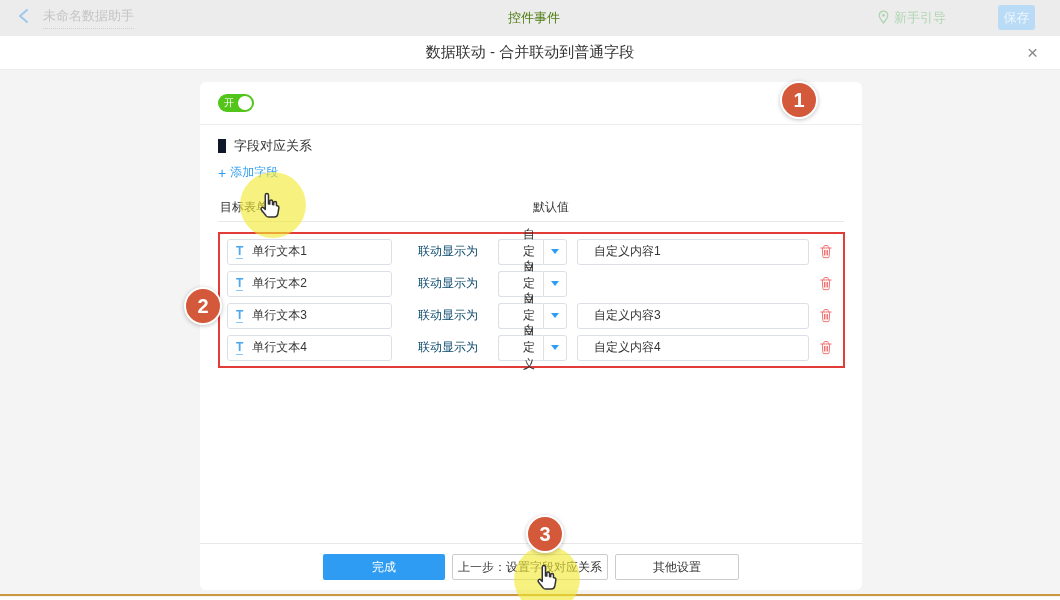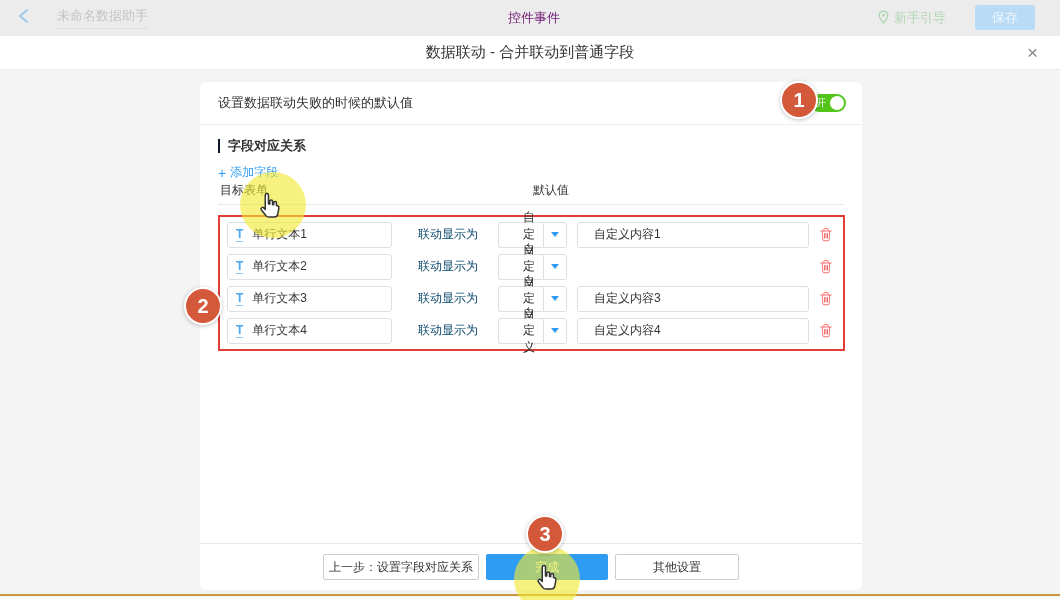--- a/index.html
+++ b/index.html
@@ -4,51 +4,51 @@
 <style>
   * { margin:0; padding:0; box-sizing:border-box; }
   html,body { width:1060px; height:600px; }
   body {
     position:relative; overflow:hidden; background:#fff;
     font-family:"Liberation Sans","DejaVu Sans",sans-serif;
     -webkit-font-smoothing:antialiased;
   }
 
   
-  .topbar { position:absolute; top:0; left:0; right:0; height:36px; background:#ececec; display:flex; align-items:center; z-index:1;gap:14px; }
+  .topbar { position:absolute; top:0; left:0; right:0; height:36px; background:#ececec; display:flex; align-items:center; z-index:1; }
   .back-btn { margin-left:18px; display:flex; align-items:center; cursor:pointer; }
   .app-title { margin-left:14px; font-size:13px; color:#c5c5c5; border-bottom:1px dotted #cfcfcf; padding-bottom:3px; }
-  .topbar-center { position:absolute; left:8px; right:0; text-align:center; font-size:13px; color:#701a75; pointer-events:none; }
+  .topbar-center { position:absolute; left:8px; right:0; text-align:center; font-size:13px; color:#4d7c0f; pointer-events:none; }
   .guide-link { position:absolute; right:114px; display:flex; align-items:center; gap:5px; font-size:13px; color:#b2d6b3; }
-  .save-btn { position:absolute; right:25px; top:5px; width:60px; height:25px; background:#badbf6; color:#edf6fd; font-size:13px; border:none; border-radius:3px; }
+  .save-btn { position:absolute; right:25px; top:5px; width:37px; height:25px; background:#badbf6; color:#edf6fd; font-size:13px; border:none; border-radius:3px; }
 
   
   .modal-header { position:absolute; top:36px; left:0; right:0; height:34px; background:#fff; border-bottom:1px solid #ececec; display:flex; align-items:center; justify-content:center; z-index:2;text-align:center; }
   .modal-title { font-size:15px; color:#333; }
   .modal-close { position:absolute; right:22px; top:6px; font-size:19px; color:#8a8a8a; cursor:pointer; line-height:22px; }
 
   
   .modal-body { position:absolute; top:70px; left:0; right:0; height:527px; background:#f4f4f5; z-index:2; }
   .gold-line { position:absolute; left:0; bottom:1px; height:2px; width:100%; background:#c9983f; z-index:6; }
 
   
   .panel { position:absolute; left:200px; top:12px; width:662px; height:508px; background:#fff; border-radius:6px; }
   .panel-row1 { height:43px; display:flex; align-items:center; justify-content:space-between; padding:0 16px 0 18px; border-bottom:1px solid #ededed; font-size:13px; color:#333; }
 
   .toggle { position:relative; width:36px; height:18px; border-radius:9px; background:#52c41a; cursor:pointer; flex:none; }
   .toggle-label { position:absolute; left:6px; top:3px; font-size:10px; color:#fff; line-height:12px; }
   .toggle-knob { position:absolute; right:2px; top:2px; width:14px; height:14px; border-radius:50%; background:#fff; }
 
   .section { padding:14px 18px 0 18px; }
-  .section-title { font-size:13px; font-weight:bold; color:#333; border-left:2px solid #0f172a; padding-left:8px; line-height:14px; }
+  .section-title { font-size:13px; font-weight:normal; color:#333; border-left:8px solid #0f172a; padding-left:8px; line-height:14px; }
   .section-desc { margin-top:11px; font-size:12px; color:#666; }
   .add-field { margin-top:11px; display:inline-flex; align-items:center; gap:4px; color:#2e9cf2; font-size:12px; cursor:pointer; }
   .add-plus { font-size:14px; line-height:14px; }
 
-  .col-headers { position:relative; margin-top:0; height:17px; font-size:12px; color:#333; }
+  .col-headers { position:relative; margin-top:17px; height:17px; font-size:12px; color:#333; }
   .col-target { position:absolute; left:2px; top:0; }
   .col-default { position:absolute; left:315px; top:0; }
   .header-divider { margin-top:5px; border-bottom:1px solid #e8e8e8; }
 
   .rows-group { margin:10px 0 0 18px; width:627px; border:2px solid #e23c39; padding:5px; }
   .frow { display:flex; align-items:center; height:26px; margin-bottom:6px; }
   .frow:last-child { margin-bottom:0; }
   .f-input { margin-left:2px; width:165px; height:26px; border:1px solid #dcdfe6; border-radius:3px; background:#fff; display:flex; align-items:center; padding:0 8px; font-size:12px; color:#333; }
   .t-icon { color:#4aa8f2; font-size:12px; font-weight:bold; line-height:12px; border-bottom:1px solid #8ec8f7; padding-bottom:1px; margin-right:9px; }
   .rel-label { margin-left:26px; width:62px; font-size:12px; color:#0c4a6e; }
@@ -104,21 +104,20 @@
 
 <div class="modal-header">
   <span class="modal-title">数据联动 - 合并联动到普通字段</span>
   <span class="modal-close">×</span>
 </div>
 
 <div class="modal-body">
   <div class="panel">
 
     <div class="panel-row1">
-      <span>设置数据联动失败的时候的默认值</span>
       <span class="toggle">
         <span class="toggle-label">开</span>
         <span class="toggle-knob"></span>
       </span>
     </div>
 
     <div class="section">
       <div class="section-title">字段对应关系</div>
       <div class="add-field">
         <span class="add-plus">+</span>
@@ -215,22 +214,22 @@
         <span class="trash-btn">
           <svg width="14" height="15" viewBox="0 0 16 17">
               <path d="M2 4.5h12 M5.5 4.2V2.6c0-.5.4-.9.9-.9h3.2c.5 0 .9.4.9.9v1.6 M3.8 4.8l.6 9.6c0 .7.6 1.2 1.2 1.2h4.8c.7 0 1.2-.5 1.2-1.2l.6-9.6 M6.3 7.2v5.4 M8 7.2v5.4 M9.7 7.2v5.4" fill="none" stroke="#f56c6c" stroke-width="1.1" stroke-linecap="round"></path>
             </svg>
         </span>
       </div>
 
     </div>
 
     <div class="panel-footer">
+      <button class="btn btn-done">完成</button>
       <button class="btn btn-prev">上一步：设置字段对应关系</button>
-      <button class="btn btn-done">完成</button>
       <button class="btn btn-other">其他设置</button>
     </div>
 
   </div>
   <div class="gold-line"></div>
 </div>
 
 <div class="spot spot-add"></div>
 <div class="spot spot-done"></div>
 

